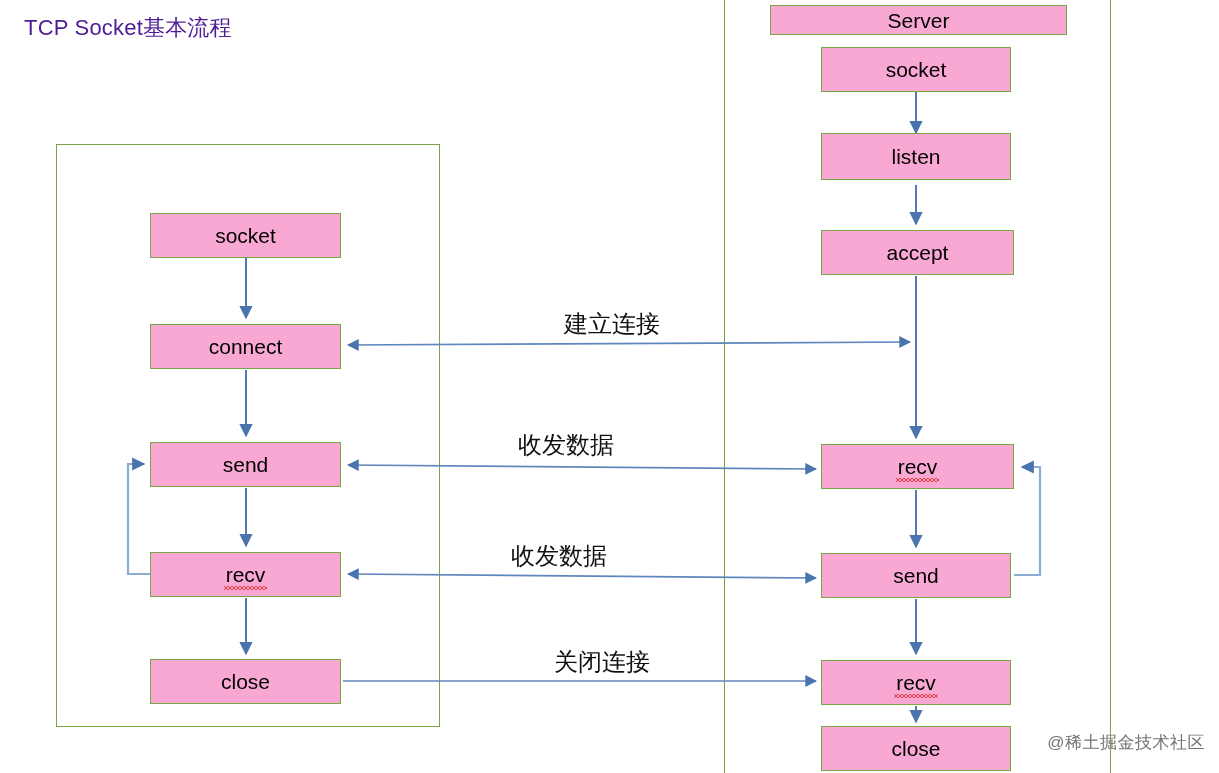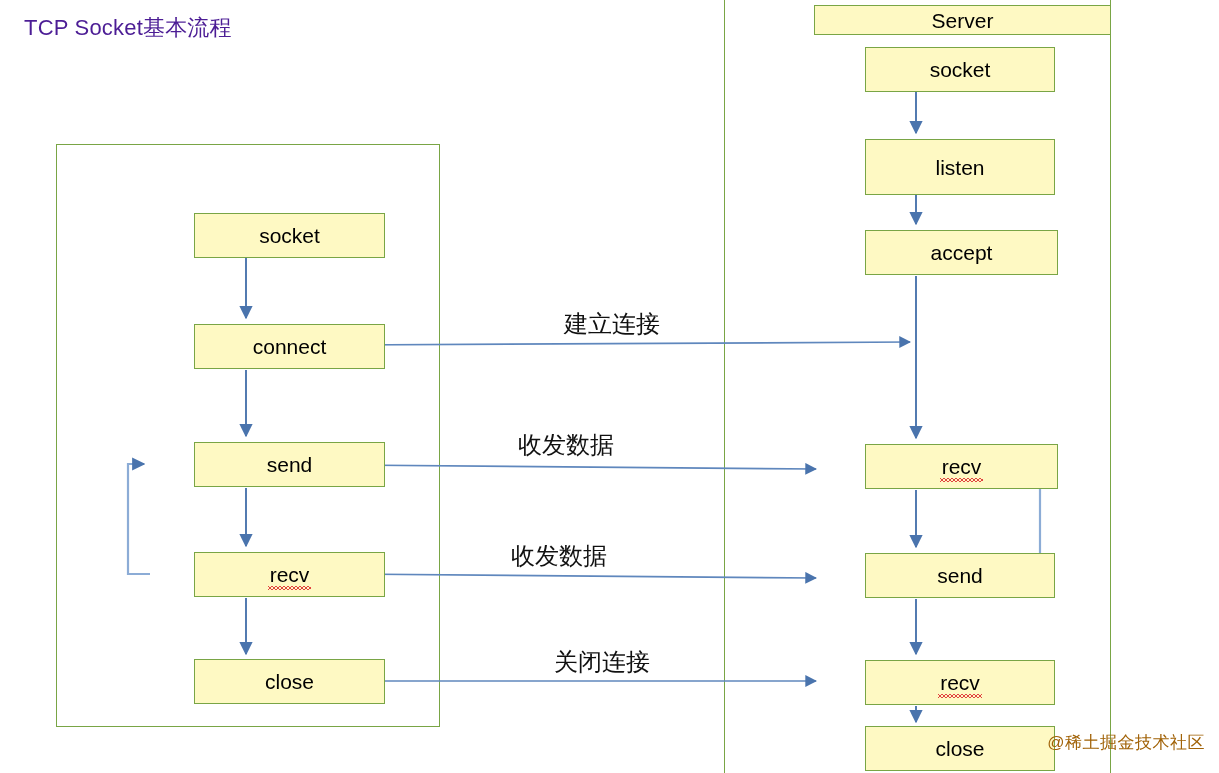--- a/index.html
+++ b/index.html
@@ -51,29 +51,28 @@
     border-left: 1.6px solid #79a545;
   }
   .server-rail.left  { left: 724px; }
   .server-rail.right { left: 1110px; }
 
   
   .node {
     position: absolute;
     box-sizing: border-box;
     border: 1.4px solid #79a545;
-    background: #fef9c3;
+    background: #f9a8d4;
     display: flex;
     align-items: center;
     justify-content: center;
     font-size: 21px;
     line-height: 1;
     color: #000000;
     white-space: nowrap;
-    margin-left: 44px;
   }
   .node.header {
     font-size: 21px;
   }
   .node .misspelled {
     position: relative;
     display: inline-block;
   }
   .node .misspelled::after {
     content: "";
@@ -109,21 +108,21 @@
     white-space: nowrap;
     transform: translateX(-50%);
   }
 
   
   .watermark {
     position: absolute;
     right: 14px;
     top: 731px;
     font-size: 17px;
-    color: #a16207;
+    color: #737373;
     white-space: nowrap;
     letter-spacing: 0.5px;
   }
 </style>
 </head>
 <body>
 
 <div id="canvas">
 
   <div class="diagram-title">TCP Socket基本流程</div>
@@ -182,21 +181,21 @@
   <div class="node" style="left:150px; top:552px; width:191px; height:45px;">
     <span class="misspelled">recv</span>
   </div>
 
   <div class="node" style="left:150px; top:659px; width:191px; height:45px;">close</div>
 
   <div class="node header" style="left:770px; top:5px; width:297px; height:30px;">Server</div>
 
   <div class="node" style="left:821px; top:47px; width:190px; height:45px;">socket</div>
 
-  <div class="node" style="left:821px; top:139px; width:190px; height:56px;">listen</div>
+  <div class="node" style="left:821px; top:133px; width:190px; height:47px;">listen</div>
 
   <div class="node" style="left:821px; top:230px; width:193px; height:45px;">accept</div>
 
   <div class="node" style="left:821px; top:444px; width:193px; height:45px;">
     <span class="misspelled">recv</span>
   </div>
 
   <div class="node" style="left:821px; top:553px; width:190px; height:45px;">send</div>
 
   <div class="node" style="left:821px; top:660px; width:190px; height:45px;">

